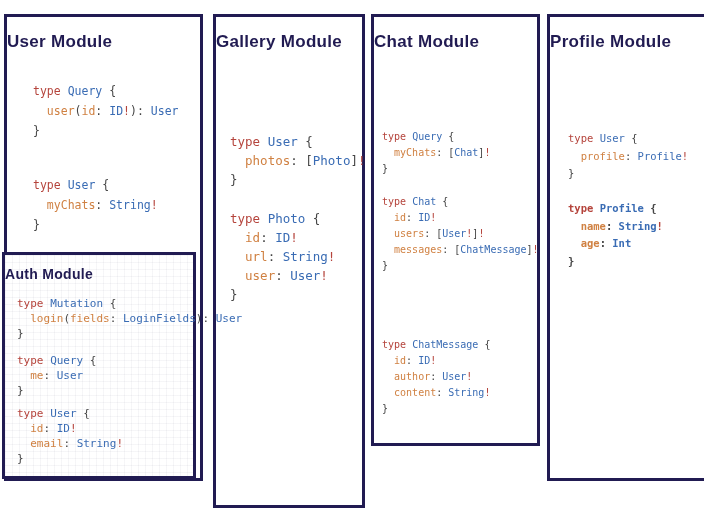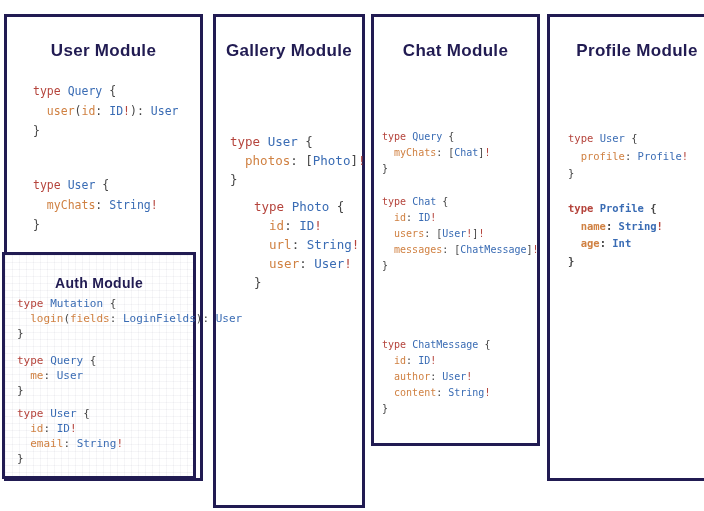--- a/index.html
+++ b/index.html
@@ -22,21 +22,21 @@
                    background-image:
                      linear-gradient(rgba(70,70,110,0.05) 1px, transparent 1px),
                      linear-gradient(90deg, rgba(70,70,110,0.05) 1px, transparent 1px);
                    background-size: 7px 7px; background-color: #ffffff; }
   .panel-gallery { left: 213px; top: 14px;  width: 152px; height: 494px; }
   .panel-chat    { left: 371px; top: 14px;  width: 169px; height: 432px; }
   .panel-profile { left: 547px; top: 14px;  width: 180px; height: 467px; }
 
   .panel-title {
     position: absolute; left: 0; right: 0; top: 14px;
-    margin: 9px; text-align: center;
+    margin: 0; 
     color: var(--title, #211b52);
     font-size: 17px; font-weight: 700; letter-spacing: 0.3px;
     line-height: 22px;
   }
   .panel-auth .panel-title { top: 10px; font-size: 14px; line-height: 18px; }
 
   .code {
     position: absolute; margin: 0;
     font-family: "DejaVu Sans Mono", monospace;
     white-space: pre;
@@ -51,21 +51,21 @@
   .code-user-1  { top: 64px; }
   .code-user-2  { top: 158px; }
 
   .code-auth    { left: 12px; font-size: 11px; line-height: 15px; }
   .code-auth-1  { top: 41px; }
   .code-auth-2  { top: 98px; }
   .code-auth-3  { top: 151px; }
 
   .code-gallery   { left: 14px; font-size: 12.5px; line-height: 19px; }
   .code-gallery-1 { top: 115px; }
-  .code-gallery-2 { top: 180px; margin-left: 24px; }
+  .code-gallery-2 { top: 192px; }
 
   .code-chat    { left: 8px; font-size: 10px; line-height: 16px; }
   .code-chat-1  { top: 112px; }
   .code-chat-2  { top: 177px; }
   .code-chat-3  { top: 272px; margin-top: 48px; }
 
   .code-profile   { left: 18px; font-size: 10.5px; line-height: 17.5px; }
   .code-profile-1 { top: 113px; }
   .code-profile-2 { top: 183px; font-weight: bold; }
 </style>

